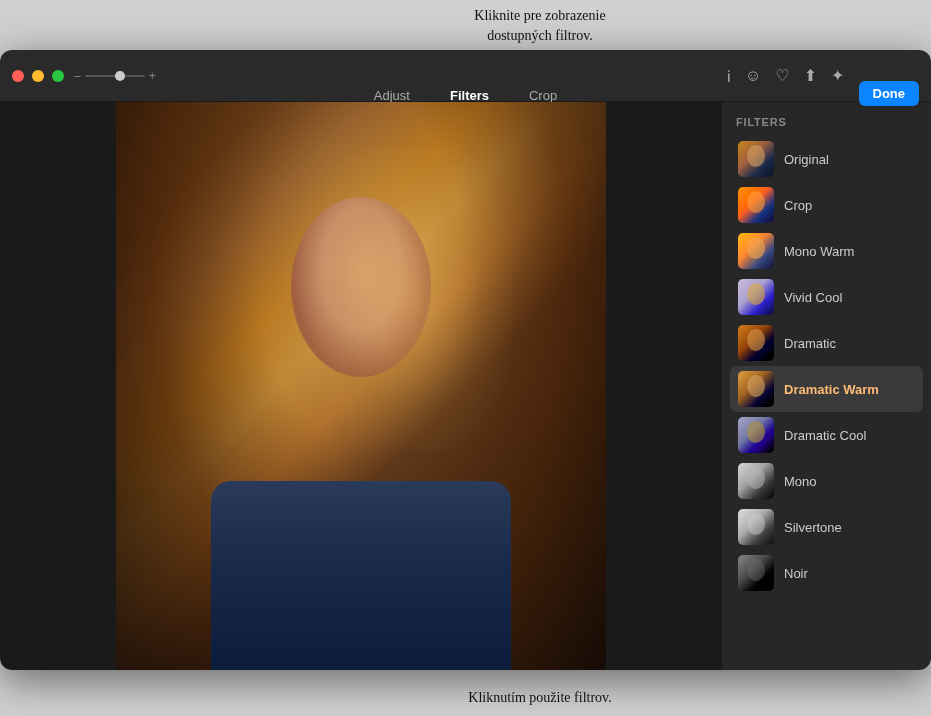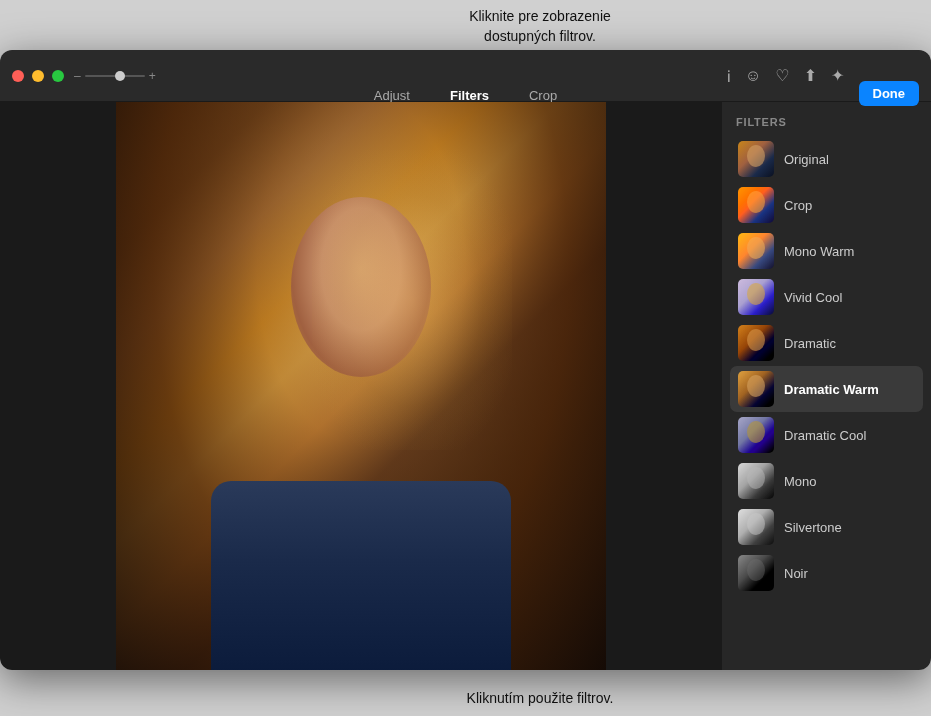--- a/index.html
+++ b/index.html
@@ -237,21 +237,21 @@
       align-items: center;
       gap: 10px;
       padding: 5px 8px;
       border-radius: 7px;
       cursor: pointer;
       color: #ccc;
       font-size: 13px;
     }
     .filter-item.active {
       background: #3a3a3a;
-      color: #ffffff;
+      color: #fdba74;
       font-weight: 700;
     }
     .filter-thumb {
       width: 36px;
       height: 36px;
       border-radius: 5px;
       flex-shrink: 0;
       overflow: hidden;
       position: relative;
     }
@@ -307,20 +307,21 @@
     }
 
     
     .annotation {
       position: absolute;
       color: #222;
       font-size: 14px;
       line-height: 1.4;
       text-align: center;
       pointer-events: none;
+      font-family: Liberation Serif, serif;
     }
 
     
     .outer-wrapper {
       position: relative;
       width: 931px;
       height: 716px;
       background: #d0d0d0;
       overflow: hidden;
     }

